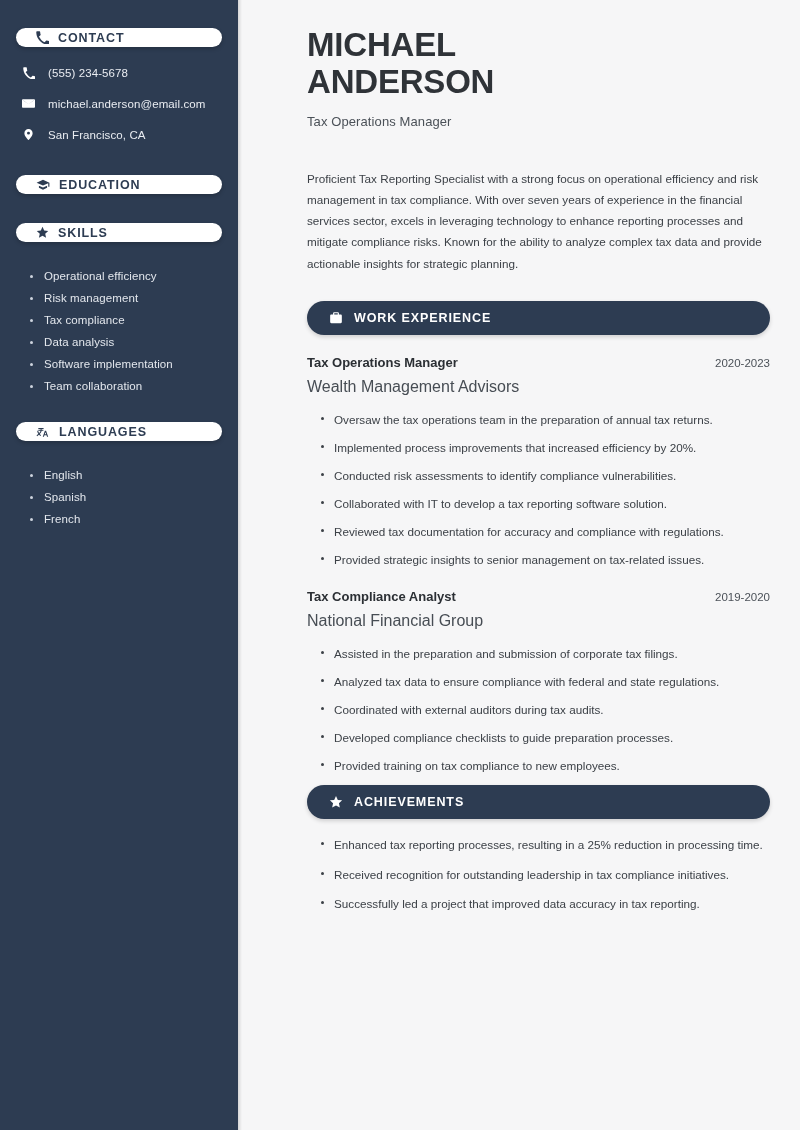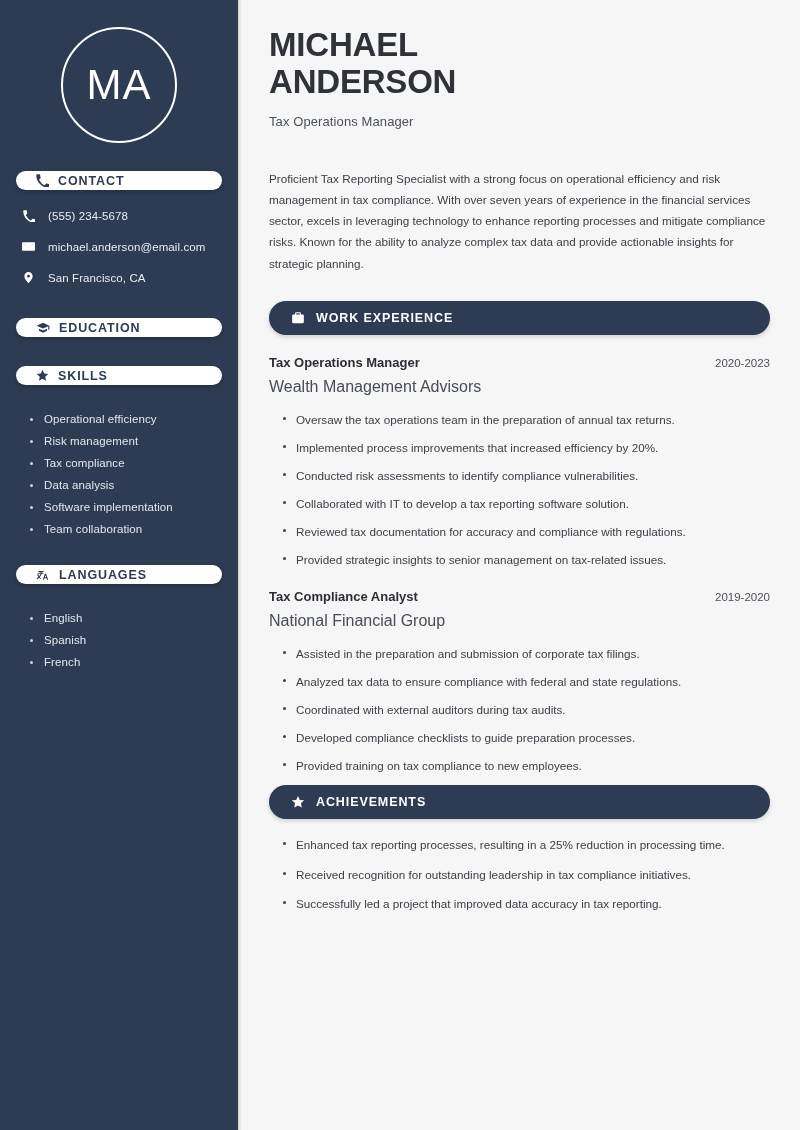--- a/index.html
+++ b/index.html
@@ -130,20 +130,21 @@
     width: 3px; height: 3px;
     border-radius: 50%;
     background: #cdd4de;
   }
 
   
   .main {
     flex: 1;
     padding: 26px 30px 0 31px;
     background: #f6f6f7;
+    margin-left: 38px;
   }
 
   .name {
     font-size: 33px;
     font-weight: 700;
     line-height: 1.13;
     color: #2f3338;
     letter-spacing: -0.2px;
   }
   .role {
@@ -220,25 +221,20 @@
   .ach-bullets { margin-top: 17px; }
   .ach-bullets li { margin-bottom: 12px; }
 </style>
 </head>
 <body>
 
 <div class="resume">
 
   <aside class="sidebar">
 
-    <div class="avatar-wrap">
-      <div class="avatar">
-        <span>MA</span>
-      </div>
-    </div>
 
     <div class="pill sb-contact-pill">
       <span class="ico">
         <svg width="13" height="13" viewBox="0 0 24 24">
             <path d="M6.6 10.8c1.9 3.7 4.9 6.7 8.6 8.6l2.9-2.9c.4-.4.9-.5 1.3-.3 1.5.5 3 .8 4.6.8.7 0 1.3.6 1.3 1.3V23c0 .7-.6 1.3-1.3 1.3C10.8 24.3 0 13.5 0 .3 0-.4.6-1 1.3-1h4.6c.7 0 1.3.6 1.3 1.3 0 1.6.3 3.1.8 4.6.2.4.1.9-.3 1.3l-2.9 2.9z" transform="translate(0.5 1.5)"></path>
           </svg>
       </span>
       <span>CONTACT</span>
     </div>
 

